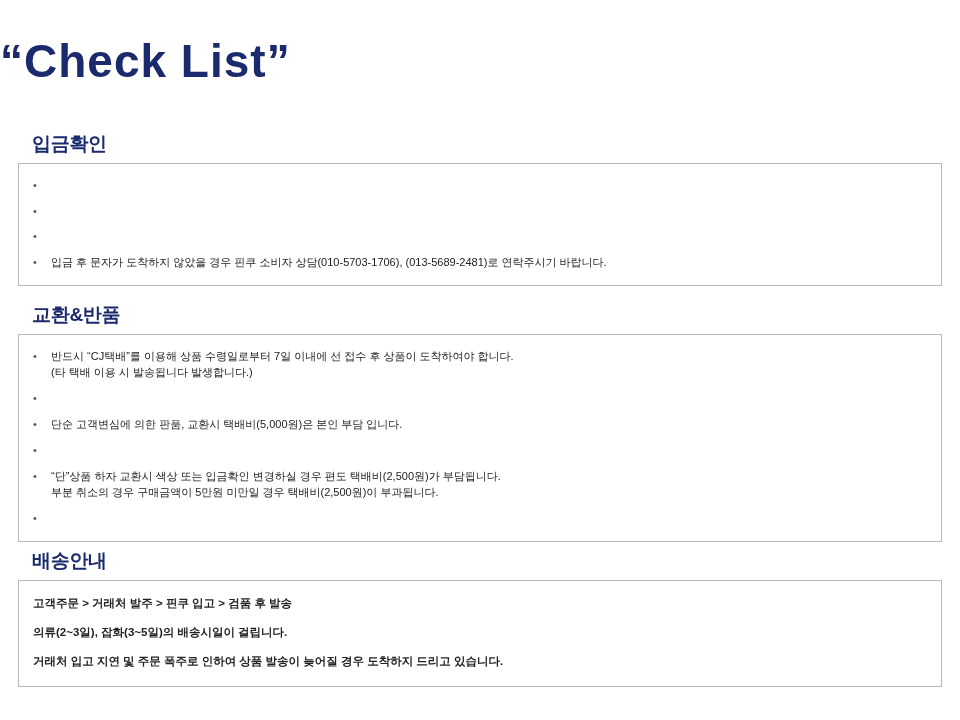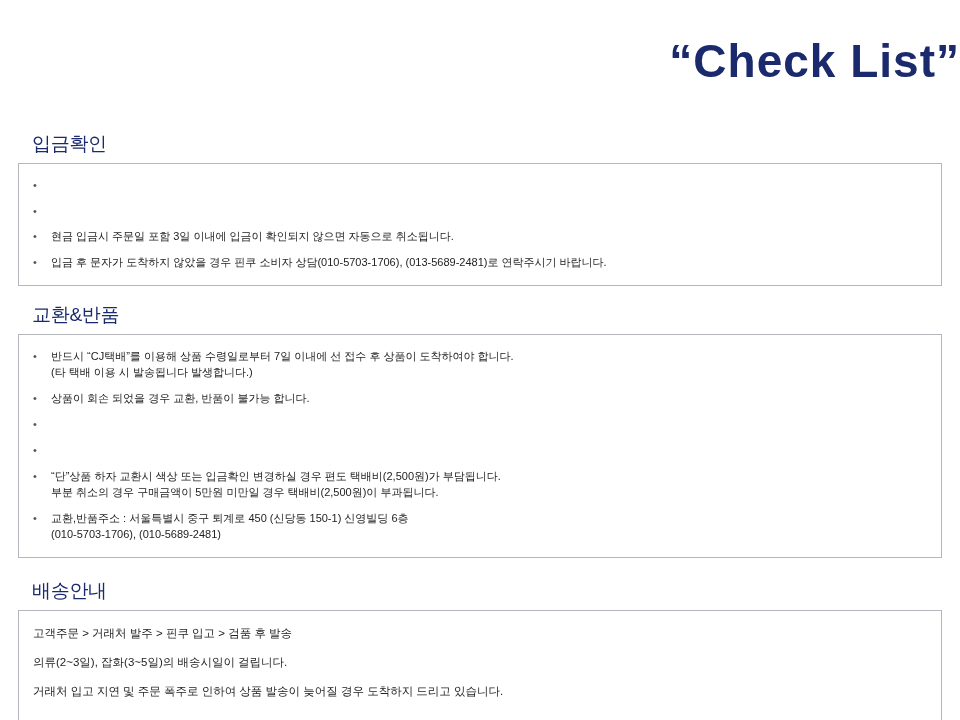--- a/index.html
+++ b/index.html
@@ -14,42 +14,42 @@
     color: #1a1a1a;
     overflow: hidden;
   }
   .page {
     position: relative;
     width: 960px;
     height: 720px;
     box-sizing: border-box;
   }
   .title {
-    text-align: right;
+    text-align: left;
     font-size: 46px;
     font-weight: bold;
     color: #1a2a6c;
     letter-spacing: 1px;
     margin: 36px 0 0 0;
     line-height: 1.1;
     font-family: "Liberation Sans", sans-serif;
   }
   .section {
     margin: 0 18px;
   }
   .section-heading {
     font-size: 19px;
-    font-weight: normal;
+    font-weight: bold;
     color: #1a2a6c;
     margin: 0 0 6px 14px;
     letter-spacing: -0.3px;
   }
   .sec-gap-1 { margin-top: 44px; }
   .sec-gap-2 { margin-top: 16px; }
-  .sec-gap-3 { margin-top: 20px; }
+  .sec-gap-3 { margin-top: 6px; }
 
   .box {
     border: 1px solid #b6b6bd;
     box-sizing: border-box;
     padding: 9px 10px 9px 10px;
     background: #ffffff;
   }
   .bullet-row {
     display: flex;
     align-items: flex-start;
@@ -73,76 +73,73 @@
   }
   .plain-row {
     font-size: 11.5px;
     line-height: 1.5;
     color: #222222;
     padding: 6px 2px 6px 4px;
     white-space: pre-line;
   }
   .box--deposit .bullet-row { padding: 5px 0 5px 0; }
   .box--exchange .bullet-row { padding: 5px 0 5px 0; }
-  .box--shipping { padding: 8px 10px 25px 10px; }
+  .box--shipping { padding: 8px 10px 9px 10px; font-weight: bold; }
 </style>
 </head>
 <body>
 
 <div class="page">
 
   <h1 class="title">“Check  List”</h1>
 
   <div class="section sec-gap-1">
     <div class="section-heading">입금확인</div>
     <div class="box box--deposit">
       <div class="bullet-row">
         <span class="bullet-dot">•</span>
       </div>
       <div class="bullet-row">
         <span class="bullet-dot">•</span>
       </div>
       <div class="bullet-row">
         <span class="bullet-dot">•</span>
-        <span class="bullet-text">현금 입금시 주문일 포함 3일 이내에 입금이 확인되지 않으면 자동으로 취소됩니다.</span>
       </div>
       <div class="bullet-row">
         <span class="bullet-dot">•</span>
         <span class="bullet-text">입금 후 문자가 도착하지 않았을 경우 핀쿠 소비자 상담(010-5703-1706), (013-5689-2481)로 연락주시기 바랍니다.</span>
       </div>
     </div>
   </div>
 
   <div class="section sec-gap-2">
     <div class="section-heading">교환&amp;반품</div>
     <div class="box box--exchange">
       <div class="bullet-row">
         <span class="bullet-dot">•</span>
         <span class="bullet-text">반드시 “CJ택배”를 이용해 상품 수령일로부터 7일 이내에 선 접수 후 상품이 도착하여야 합니다.
 (타 택배 이용 시 발송됩니다 발생합니다.)</span>
       </div>
       <div class="bullet-row">
         <span class="bullet-dot">•</span>
-        <span class="bullet-text">상품이 회손 되었을 경우 교환, 반품이 불가능 합니다.</span>
       </div>
       <div class="bullet-row">
         <span class="bullet-dot">•</span>
+        <span class="bullet-text">단순 고객변심에 의한 판품, 교환시 택배비(5,000원)은 본인 부담 입니다.</span>
       </div>
       <div class="bullet-row">
         <span class="bullet-dot">•</span>
       </div>
       <div class="bullet-row">
         <span class="bullet-dot">•</span>
         <span class="bullet-text">“단”상품 하자 교환시 색상 또는 입금확인 변경하실 경우 편도 택배비(2,500원)가 부담됩니다.
    부분 취소의 경우 구매금액이 5만원 미만일 경우 택배비(2,500원)이 부과됩니다.</span>
       </div>
       <div class="bullet-row">
         <span class="bullet-dot">•</span>
-        <span class="bullet-text">교환,반품주소 : 서울특별시 중구 퇴계로 450 (신당동 150-1) 신영빌딩 6층
-(010-5703-1706),  (010-5689-2481)</span>
       </div>
     </div>
   </div>
 
   <div class="section sec-gap-3">
     <div class="section-heading">배송안내</div>
     <div class="box box--shipping">
       <div class="plain-row">고객주문 &gt; 거래처 발주 &gt; 핀쿠 입고 &gt; 검품 후 발송</div>
       <div class="plain-row">의류(2~3일), 잡화(3~5일)의 배송시일이 걸립니다.</div>
       <div class="plain-row">거래처 입고 지연 및 주문 폭주로 인하여 상품 발송이 늦어질 경우 도착하지 드리고 있습니다.</div>

